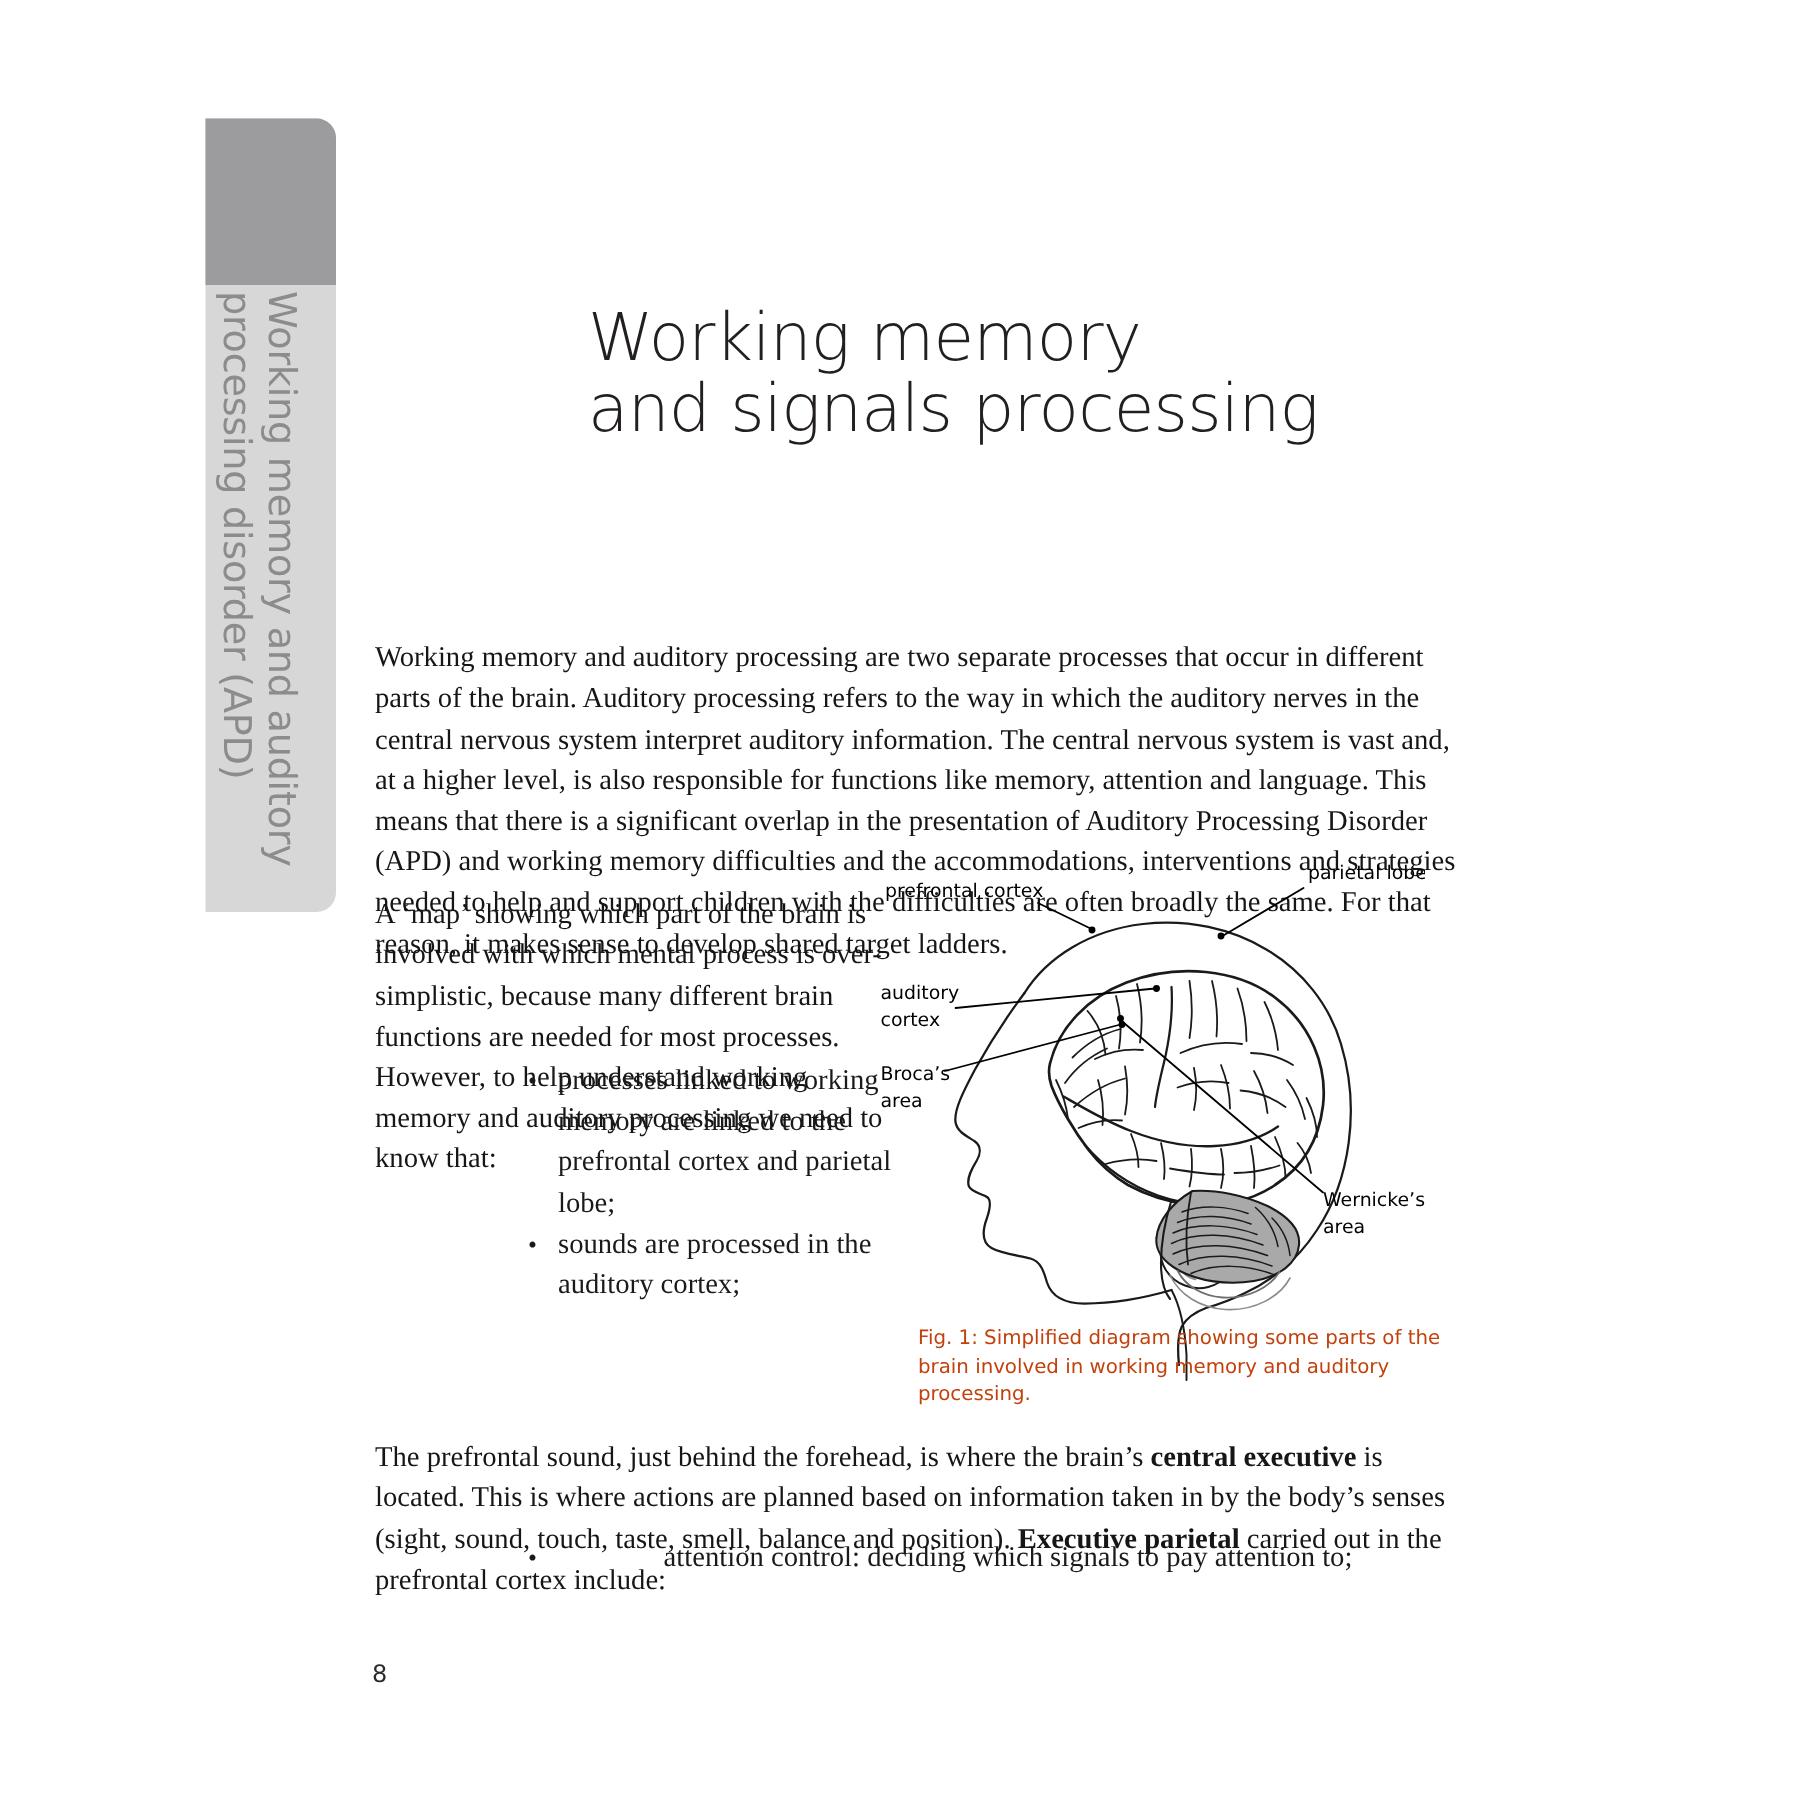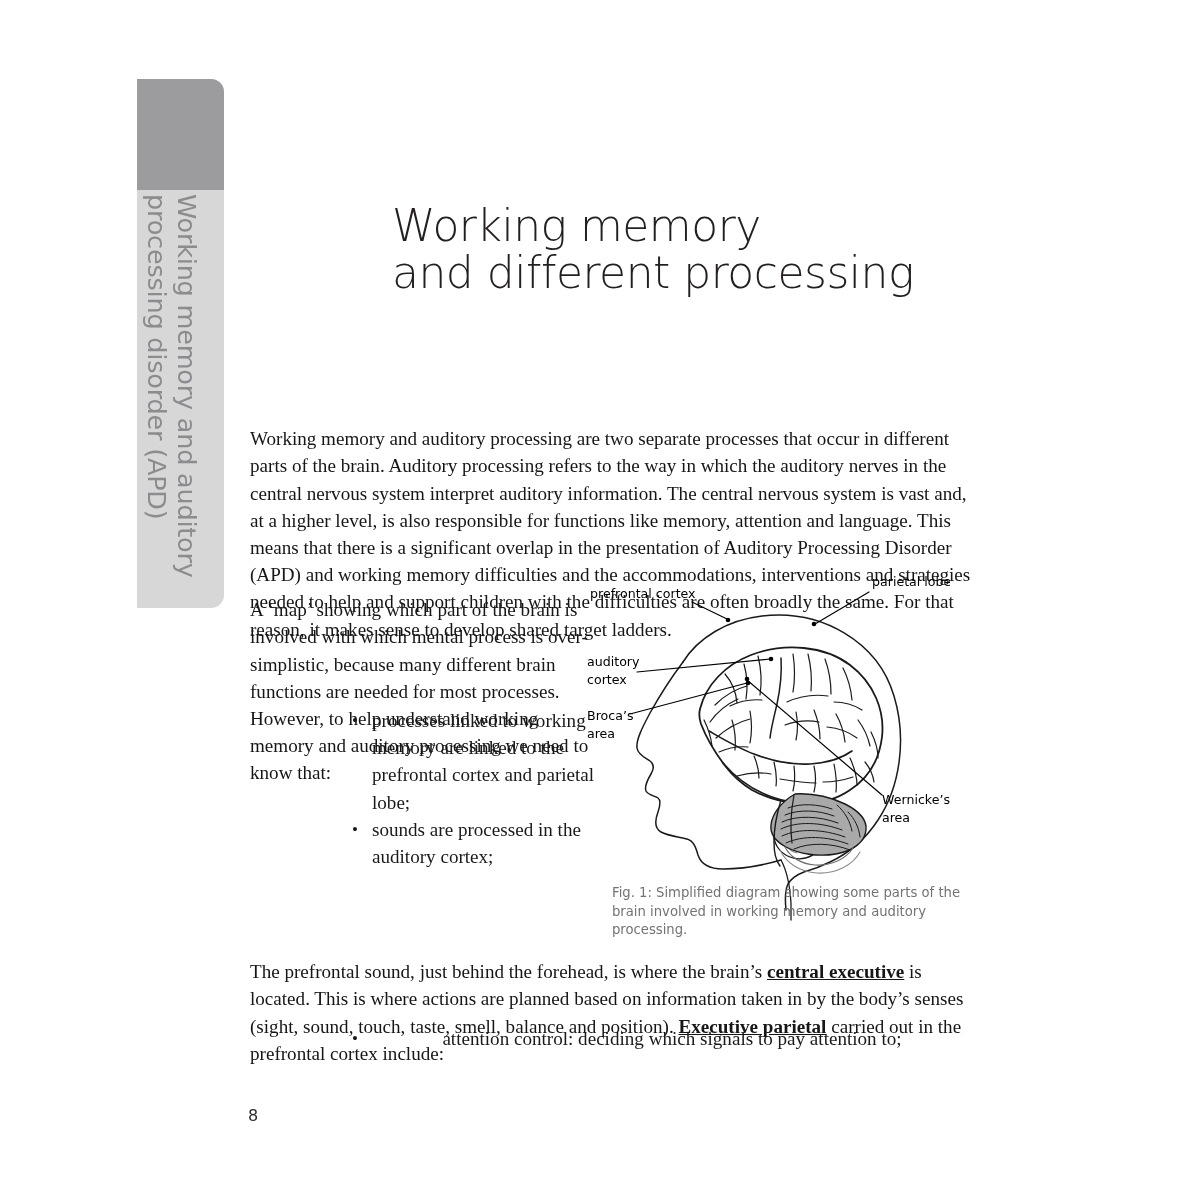--- a/index.html
+++ b/index.html
@@ -141,40 +141,40 @@
   .bullets-lower {
     position: absolute;
     left: 352px;
     top: 1025px;
     width: 620px;
     font-size: 19.1px;
     line-height: 27.2px;
   }
   .bullets-lower li { margin-bottom: 2px; text-align: center; }
 
-  b, strong { font-weight: bold; text-decoration: underline; }
+  b, strong { font-weight: bold; }
 
   
   .figure {
     position: absolute;
     left: 582px;
     top: 562px;
     width: 368px;
     height: 360px;
   }
   .figure svg { display: block; }
   .fig-caption {
     position: absolute;
     left: 612px;
     top: 884px;
     width: 362px;
     font-family: "DejaVu Sans", "Liberation Sans", sans-serif;
     font-size: 13.2px;
     line-height: 18.5px;
-    color: #737373;
+    color: #c2410c;
   }
 
   
   .page-number {
     position: absolute;
     left: 248px;
     top: 1106px;
     font-family: "DejaVu Sans", "Liberation Sans", sans-serif;
     font-size: 16px;
     color: #2b2b2b;
@@ -196,21 +196,21 @@
     <div class="side-tab-text">
       <div class="side-tab-rot">
         <span class="l1">Working memory and auditory</span>
         <span class="l2">processing disorder (APD)</span>
       </div>
     </div>
   </div>
 
   <h1 class="page-title">
     <span class="tl">Working memory</span>
-    <span class="tl">and different processing</span>
+    <span class="tl">and signals processing</span>
   </h1>
 
   <p class="col para-intro">Working memory and auditory processing are two separate processes that occur in different parts of the brain. Auditory processing refers to the way in which the auditory nerves in the central nervous system interpret auditory information. The central nervous system is vast and, at a higher level, is also responsible for functions like memory, attention and language. This means that there is a significant overlap in the presentation of Auditory Processing Disorder (APD) and working memory difficulties and the accommodations, interventions and strategies needed to help and support children with the difficulties are often broadly the same. For that reason, it makes sense to develop shared target ladders.</p>
 
   <p class="col para-left">A ‘map’ showing which part of the brain is involved with which mental process is over-simplistic, because many different brain functions are needed for most processes. However, to help understand working memory and auditory processing we need to know that:</p>
 
   <ul class="bullets bullets-upper">
     <li>processes linked to working memory are linked to the prefrontal cortex and parietal lobe;</li>
     <li>sounds are processed in the auditory cortex;</li>
   </ul>

